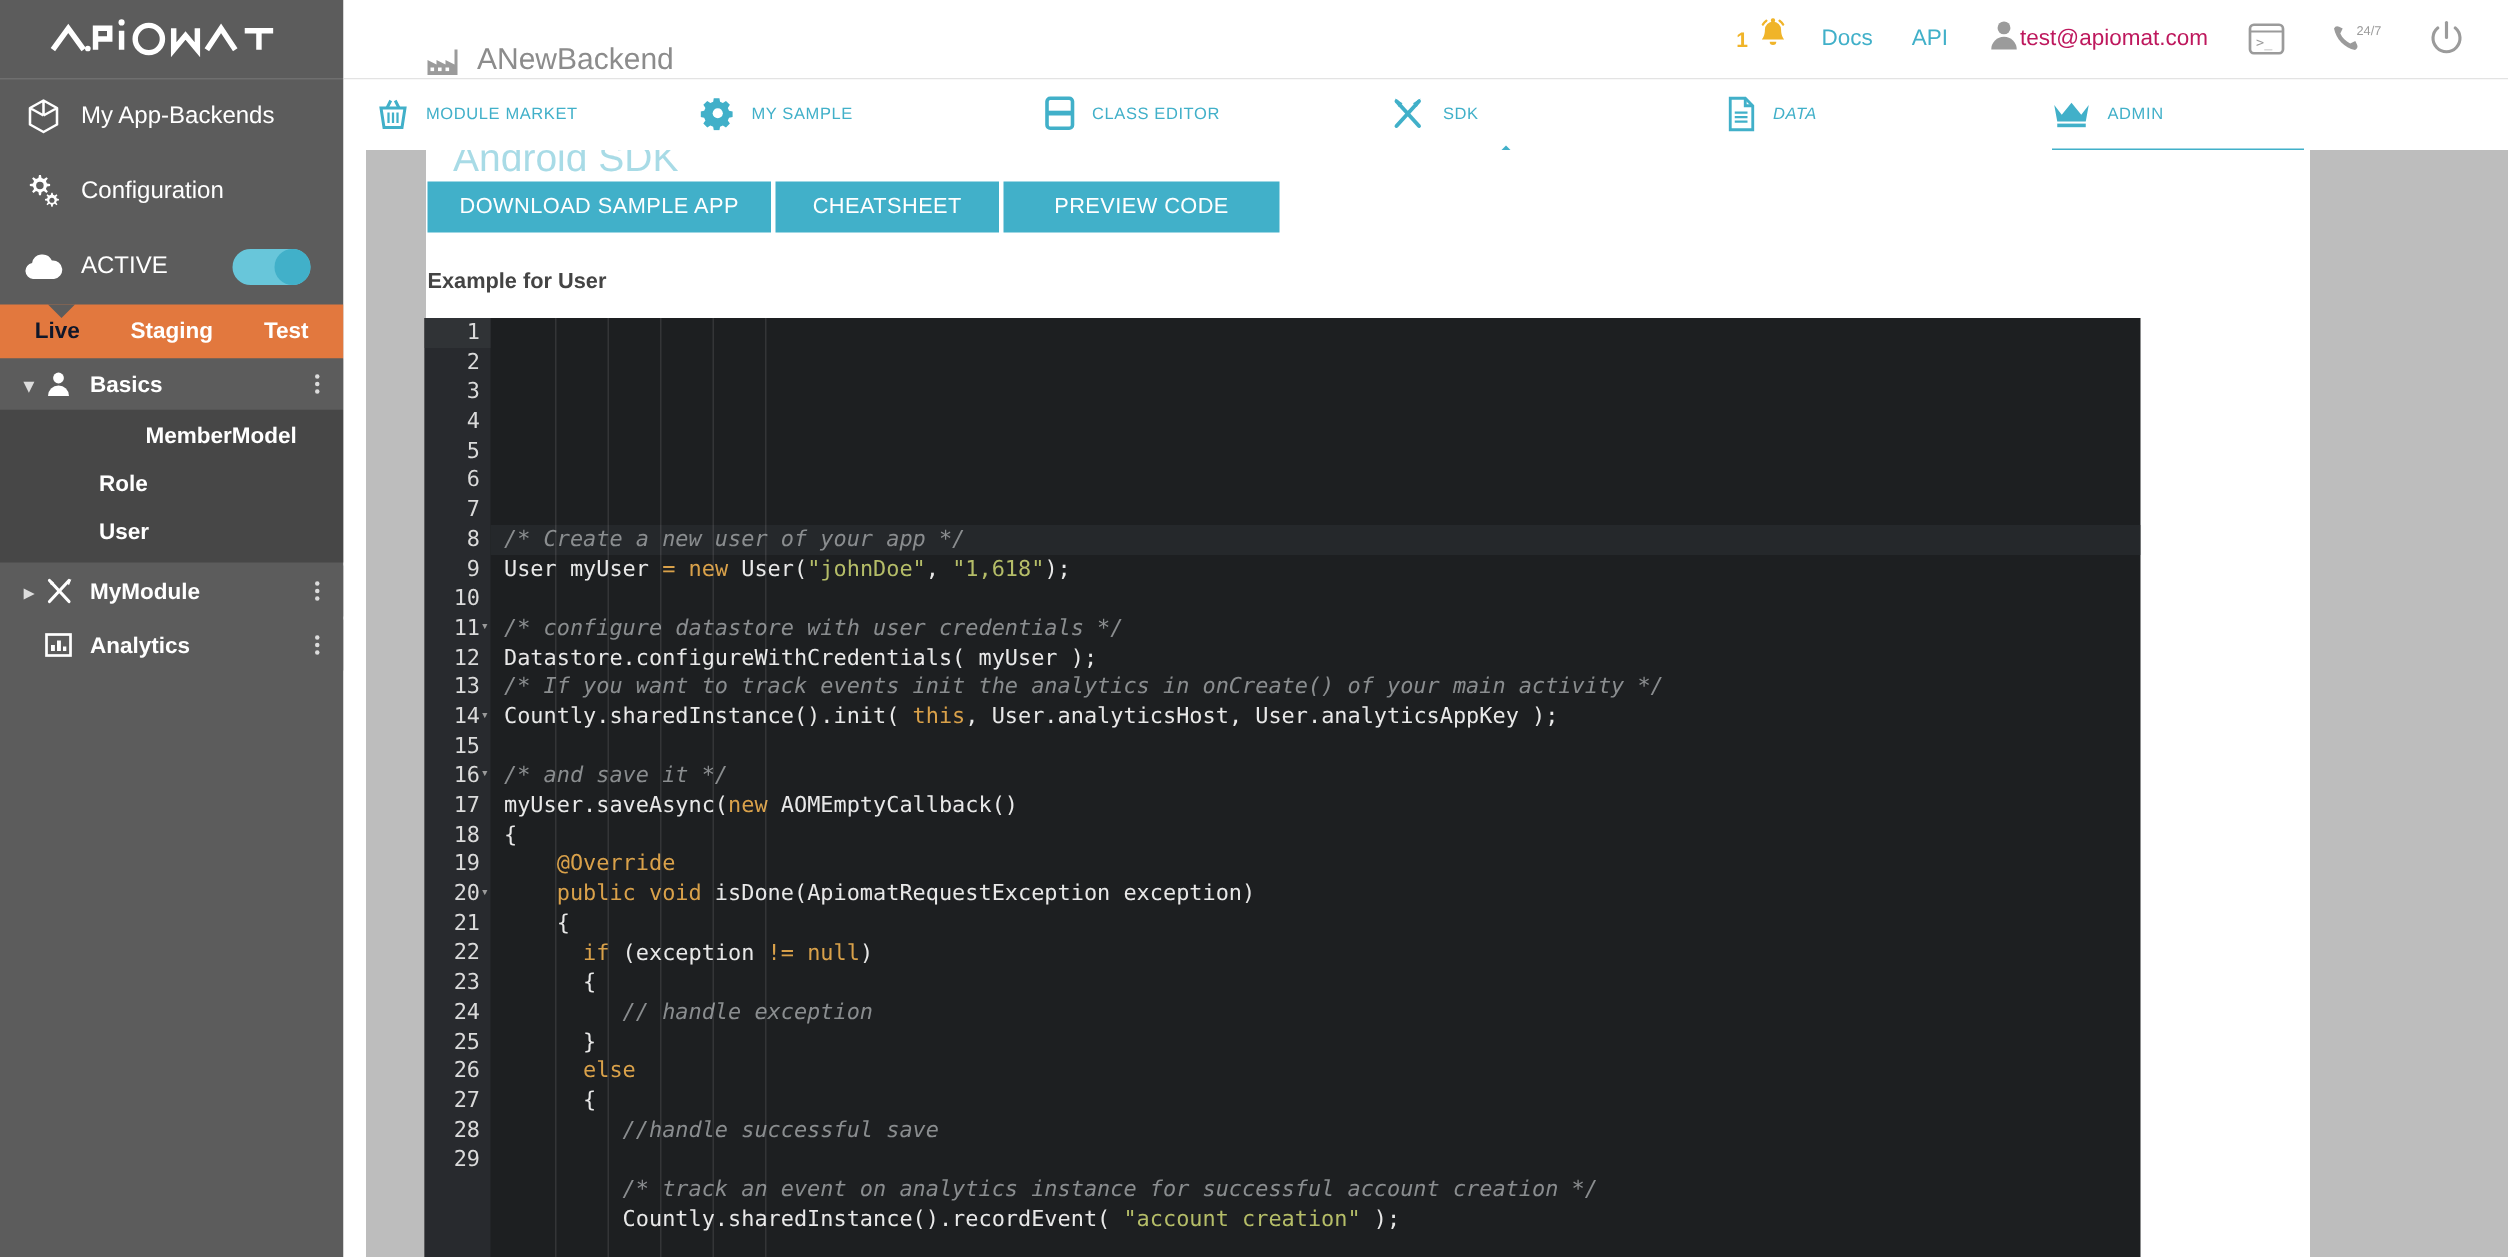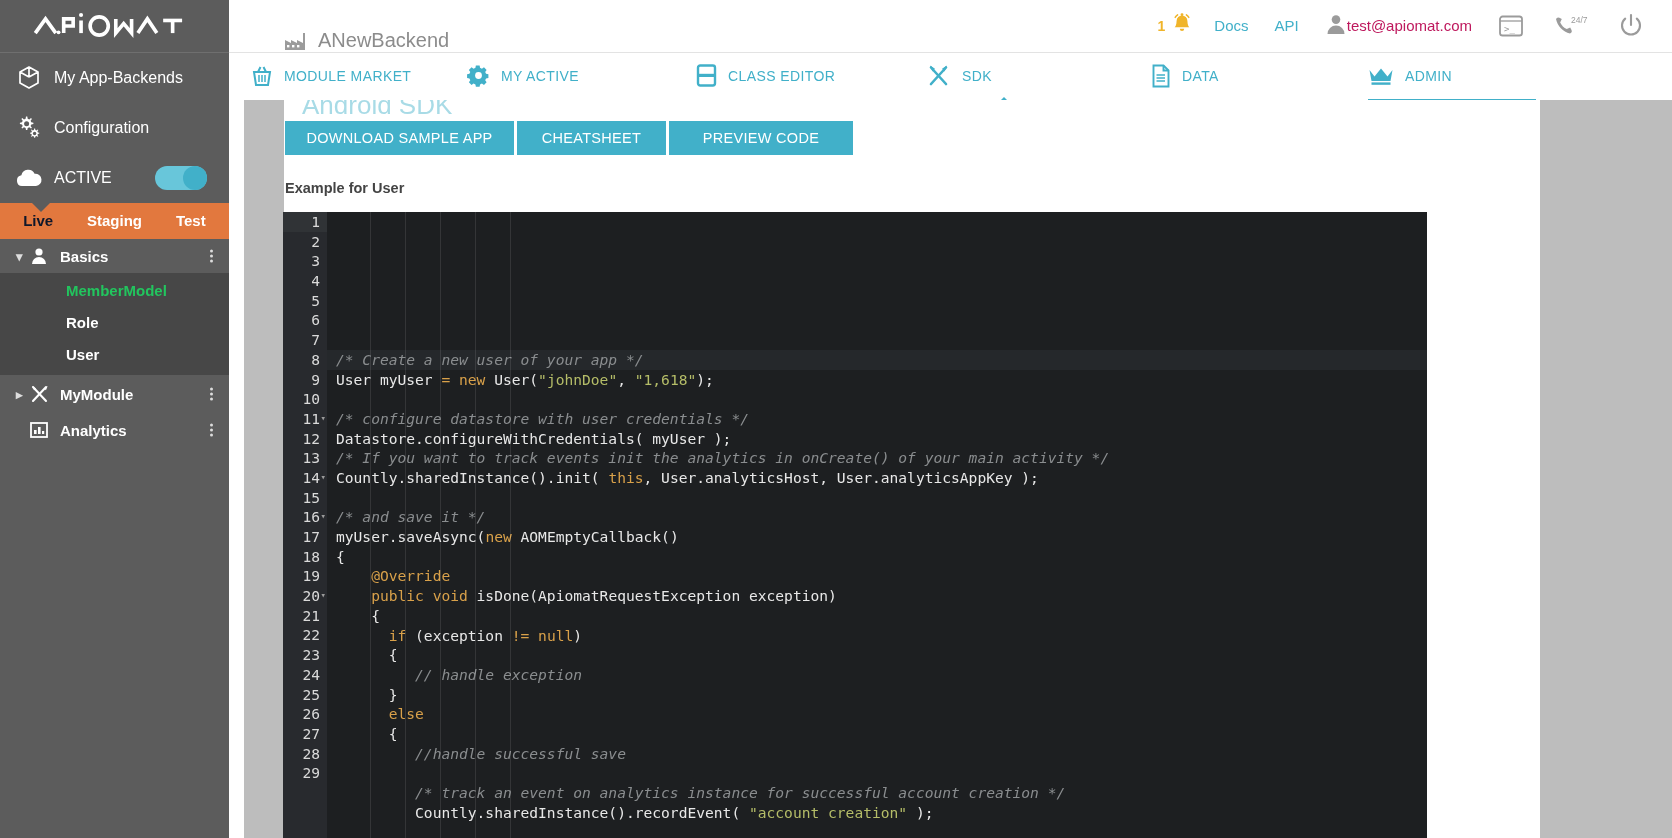--- a/index.html
+++ b/index.html
@@ -105,21 +105,21 @@
   .kebab i { width: 3px; height: 3px; background: #dcdcdc; border-radius: 50%; display: block; }
 
   .tree-children { background: #474747; padding: 2px 0 4px 0; }
   .tree-leaf {
     height: 32px; line-height: 32px;
     padding-left: 66px;
     font-size: 15px;
     font-weight: bold;
     color: #ffffff;
   }
-  .tree-leaf.muted { color: #22c55e; }
+  .tree-leaf.muted { color: #ffffff; margin-left: 31px; }
 
   
   #topbar {
     position: absolute; left: 229px; top: 0;
     width: 1443px; height: 53px;
     background: #ffffff;
     display: flex; align-items: flex-end;
     border-bottom: 1px solid #e3e3e3;
   }
   .backend-title {
@@ -155,31 +155,31 @@
     position: absolute; left: 229px; top: 53px;
     width: 1443px; height: 47px;
     background: #ffffff;
     display: flex; align-items: flex-start;
   }
   .ntab {
     position: relative;
     display: flex; align-items: center;
     height: 45px;
     color: #41b0c9;
-    font-size: 14px;
+    font-size: 11px;
     letter-spacing: 0.4px;
     width: 214px;
     justify-content: flex-start;
   }
   .ntab .nt-ico { margin-right: 11px; display: flex; align-items: center; }
   .ntab.t1 { padding-left: 22px; width: 224px; }
   .ntab.t2 { padding-left: 14px; width: 227px; }
   .ntab.t3 { padding-left: 16px; width: 227px; }
   .ntab.t4 { padding-left: 20px; width: 226px; }
-  .ntab.t5 { padding-left: 18px; width: 215px; }
+  .ntab.t5 { padding-left: 18px; width: 215px; font-style: italic; }
   .ntab.t6 { padding-left: 20px; }
   .arrow-up {
     position: absolute; bottom: -10px; left: 86px;
     width: 0; height: 0;
     border-left: 11px solid transparent;
     border-right: 11px solid transparent;
     border-bottom: 11px solid #41b0c9;
   }
   .tab-underline {
     position: absolute;
@@ -495,21 +495,21 @@
       <span>MODULE MARKET</span>
     </div>
 
     <div class="ntab t2">
       <span class="nt-ico">
         <svg width="23" height="23" viewBox="0 0 23 23">
             <path d="M9.2 1.4 h4.6 l.5 2.9 2.3 1 2.5-1.7 3.2 3.2 -1.7 2.5 1 2.3 2.9 .5 v4.6 l-2.9 .5 -1 2.3 1.7 2.5 -3.2 3.2 -2.5-1.7 -2.3 1 -.5 2.9 h-4.6 l-.5-2.9 -2.3-1 -2.5 1.7 -3.2-3.2 1.7-2.5 -1-2.3 -2.9-.5 v-4.6 l2.9-.5 1-2.3 -1.7-2.5 3.2-3.2 2.5 1.7 2.3-1 z" transform="scale(0.82) translate(1.6,0.4)" fill="#41b0c9"></path>
             <circle cx="11.5" cy="11.5" r="3.4" fill="#ffffff"></circle>
           </svg>
       </span>
-      <span>MY ACTIVE</span>
+      <span>MY SAMPLE</span>
     </div>
 
     <div class="ntab t3">
       <span class="nt-ico">
         <svg width="21" height="23" viewBox="0 0 21 23">
             <rect x="2" y="1.5" width="17" height="20" rx="2.2" fill="none" stroke="#41b0c9" stroke-width="2.4"></rect>
             <rect x="2" y="9.8" width="17" height="3.2" fill="#41b0c9"></rect>
           </svg>
       </span>
       <span>CLASS EDITOR</span>

